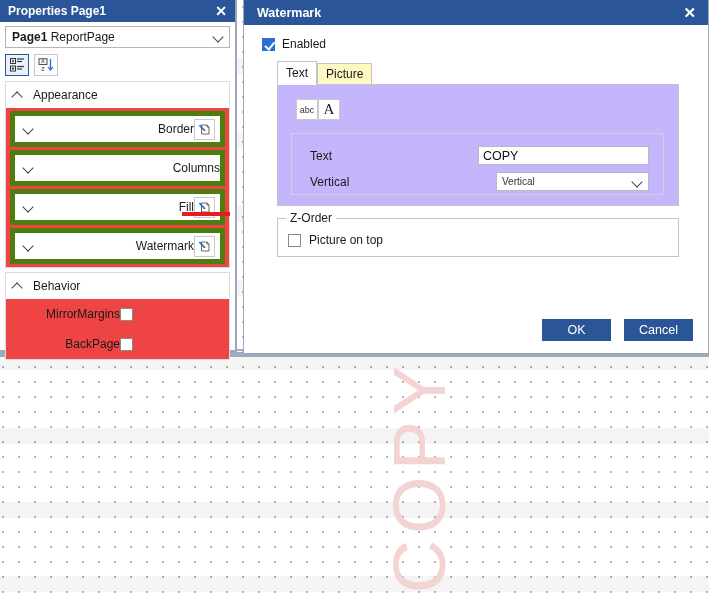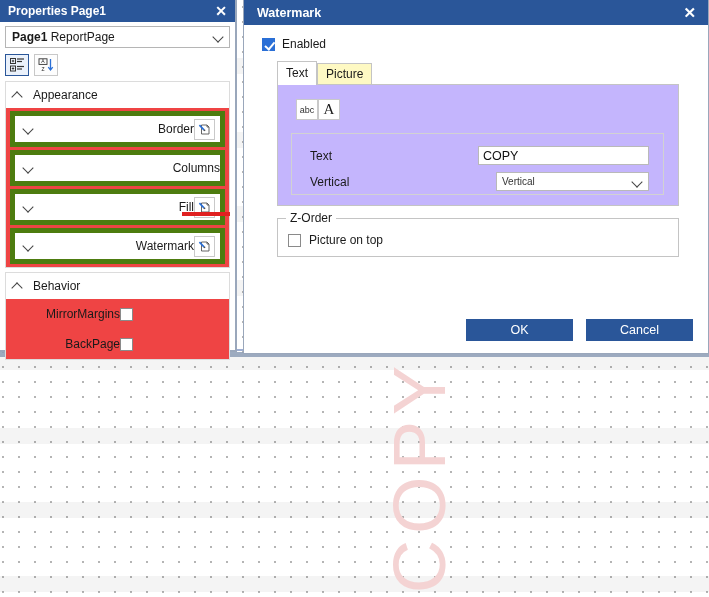--- a/index.html
+++ b/index.html
@@ -390,21 +390,21 @@
   .z-row:first-of-type { margin-top: 14px; }
 
   .dlg-buttons {
     position: absolute;
     right: 15px;
     bottom: 12px;
     display: flex;
     gap: 13px;
   }
   .dlg-btn {
-    width: 107px; height: 22px;
+    width: 69px; height: 22px;
     background: #2a5699;
     color: #fff;
     border: none;
     font-family: "Liberation Sans", sans-serif;
     font-size: 12.5px;
     cursor: pointer;
     display: flex;
     align-items: center;
     justify-content: center;
   }

